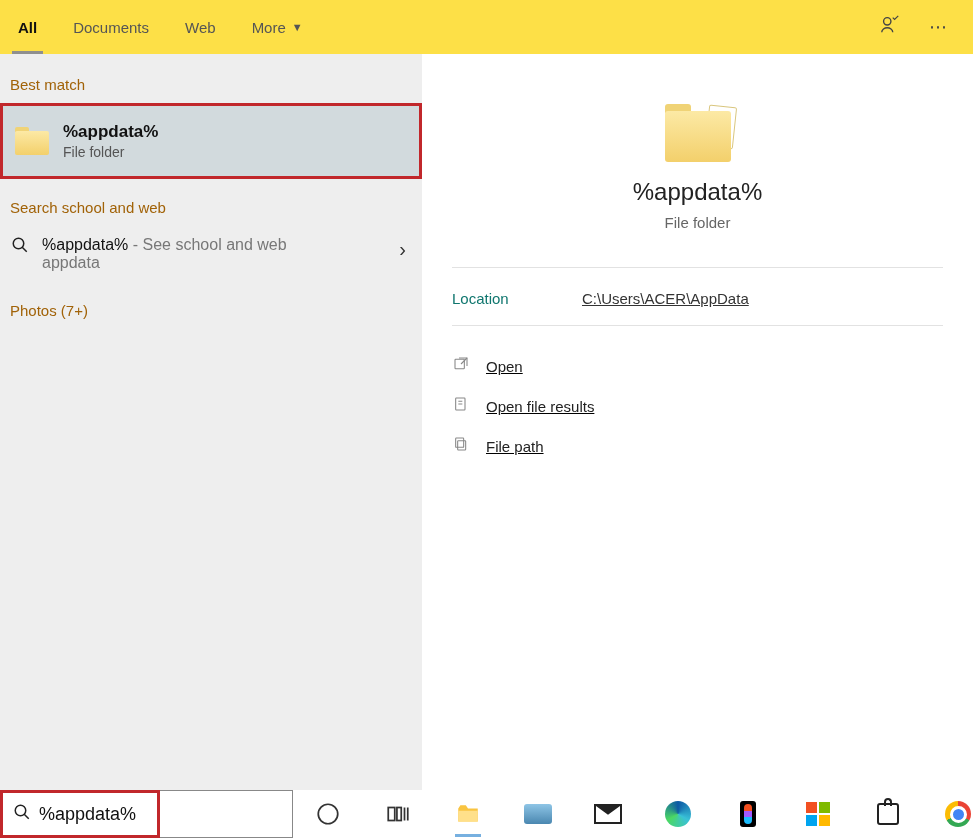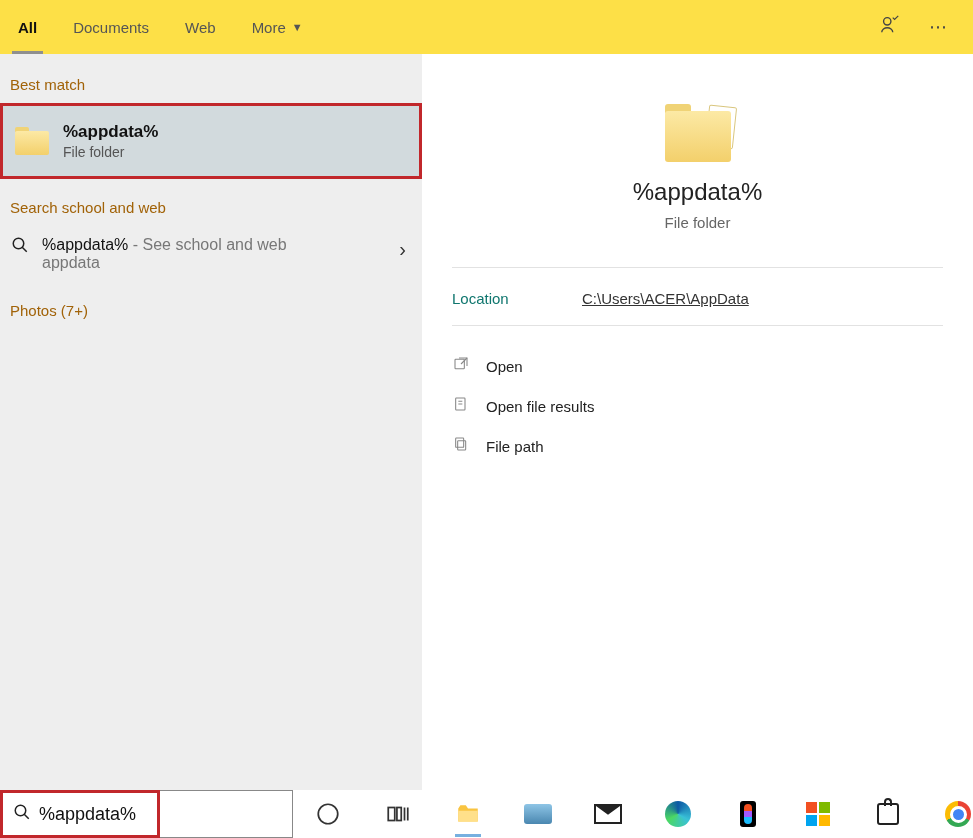--- a/index.html
+++ b/index.html
@@ -132,21 +132,21 @@
     background: #fff; border: 1px solid #d9c67e; border-radius: 2px;
     transform: rotate(6deg);
   }
   .preview-title { font-size: 24px; color: #222; }
   .preview-sub { font-size: 15px; color: #666; margin-top: 8px; }
   .divider { height: 1px; background: #e2e2e2; margin: 12px 0 16px 0; }
   .meta-row { display: flex; padding: 6px 0 6px 0;}
   .meta-label { width: 130px; color: #0f766e; font-size: 15px; }
   .meta-value { font-size: 15px; color: #333; text-decoration: underline; text-align: right; }
 
-  .actions { margin-top: 4px; }
+  .actions { margin-top: 4px; text-decoration: underline; }
   .action-row {
     display: flex; align-items: center; gap: 16px;
     height: 40px; font-size: 15px; color: #222;
     cursor: pointer;
   }
   .action-row .ico { width: 18px; text-align: center; color: #888; font-size: 16px; }
 
   
   .taskbar {
     height: 48px;

